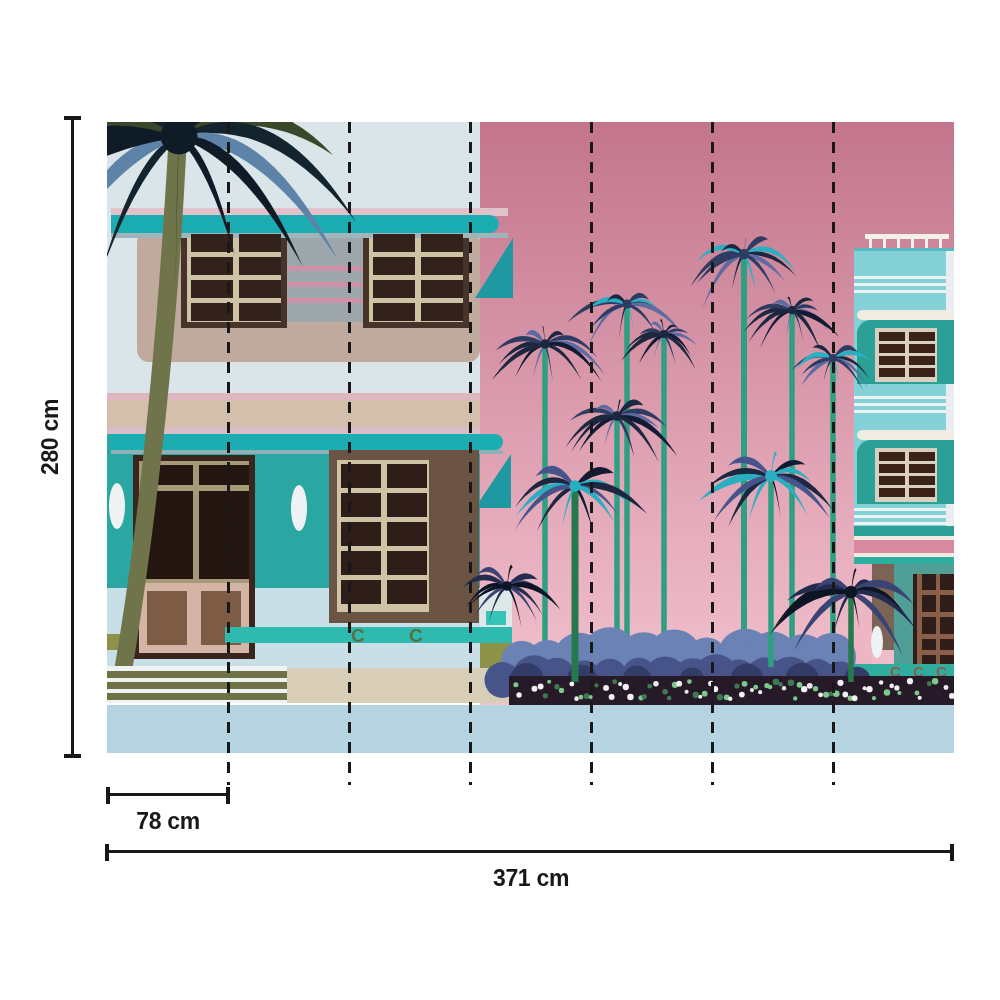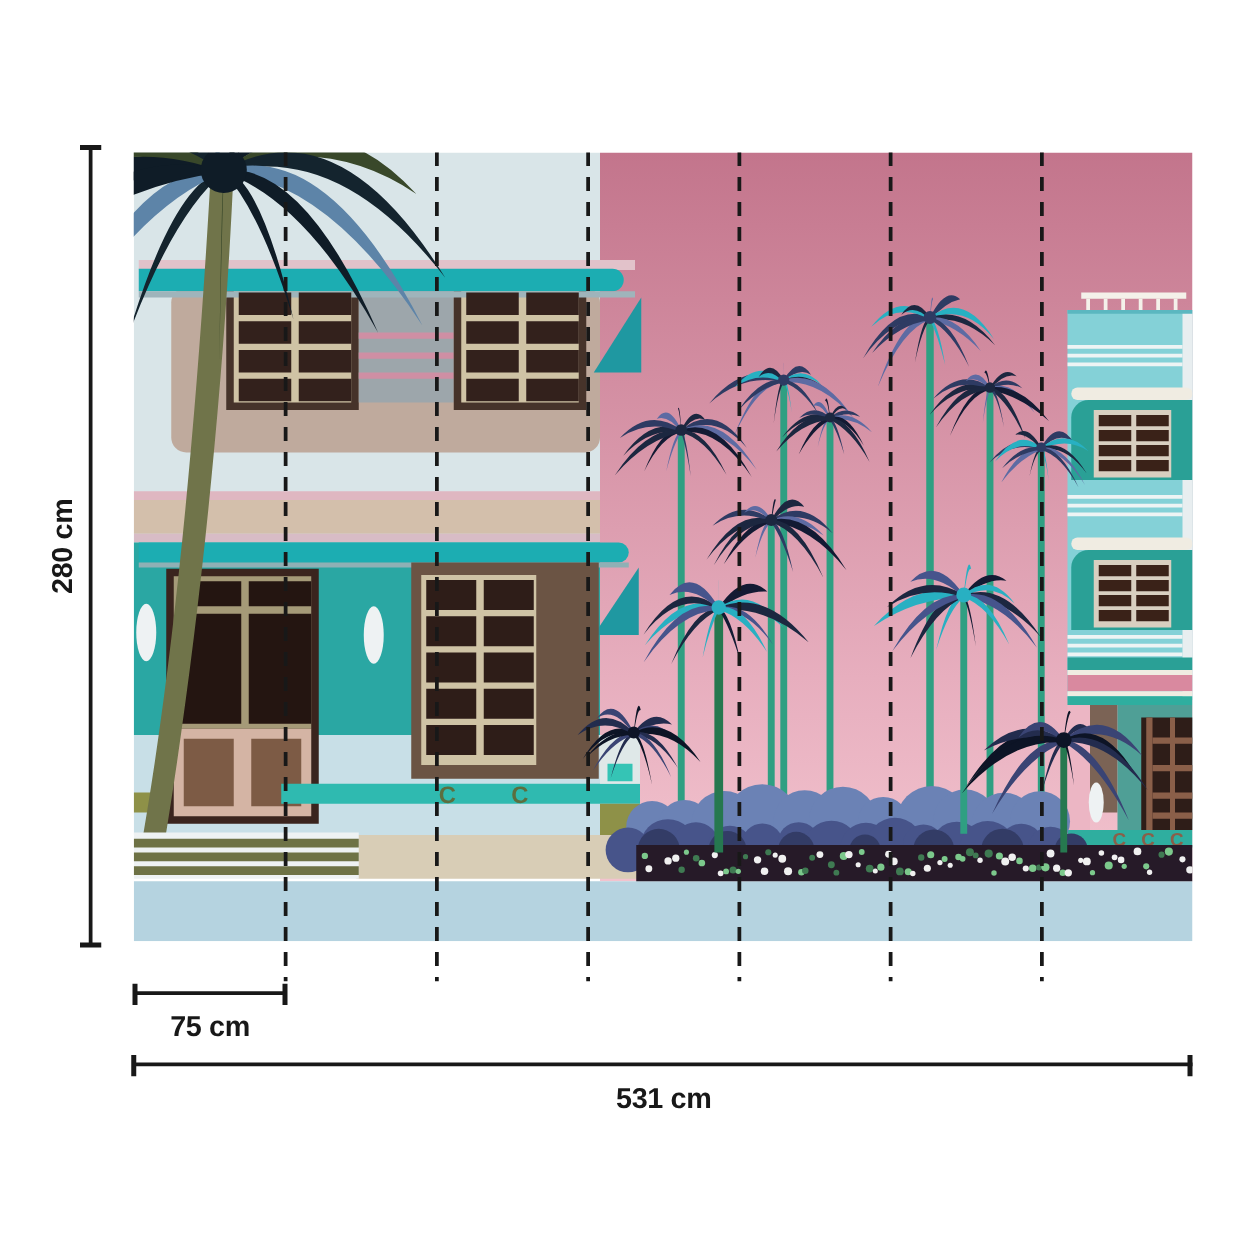--- a/index.html
+++ b/index.html
@@ -511,23 +511,23 @@
     <div class="dim-cap" style="left:64px;top:116px;width:17px;height:4px"></div>
     <div class="dim-line" style="left:71px;top:118px;width:3px;height:639px"></div>
     <div class="dim-cap" style="left:64px;top:754px;width:17px;height:4px"></div>
     <div class="dim-label rot" style="left:50px;top:437px">280 cm</div>
   </div>
 
   <div>
     <div class="dim-cap" style="left:106px;top:787px;width:4px;height:17px"></div>
     <div class="dim-line" style="left:108px;top:793px;width:120px;height:3px"></div>
     <div class="dim-cap" style="left:226px;top:787px;width:4px;height:17px"></div>
-    <div class="dim-label hcenter" style="left:168px;top:808px">75 cm</div>
+    <div class="dim-label hcenter" style="left:168px;top:808px">78 cm</div>
   </div>
 
   <div>
     <div class="dim-cap" style="left:105px;top:844px;width:4px;height:17px"></div>
     <div class="dim-line" style="left:107px;top:850px;width:847px;height:3px"></div>
     <div class="dim-cap" style="left:950px;top:844px;width:4px;height:17px"></div>
-    <div class="dim-label hcenter" style="left:531px;top:865px">531 cm</div>
+    <div class="dim-label hcenter" style="left:531px;top:865px">371 cm</div>
   </div>
 
 </div>
 
 </body></html>

